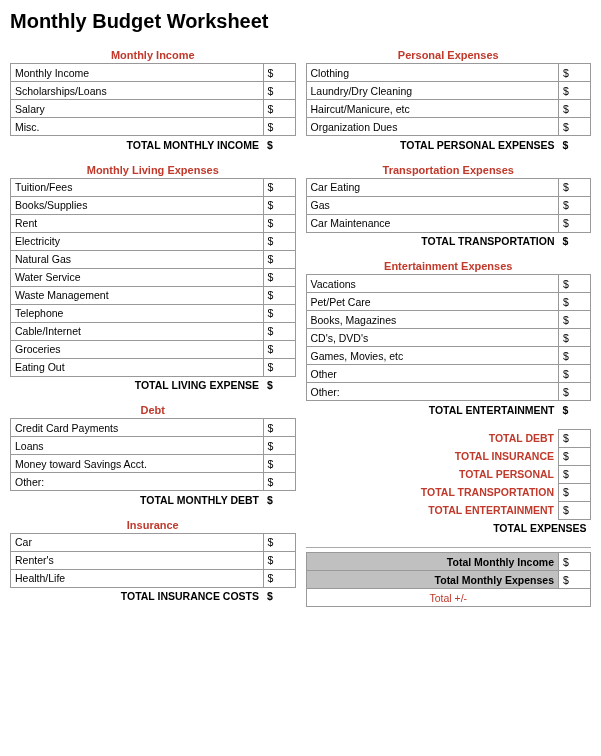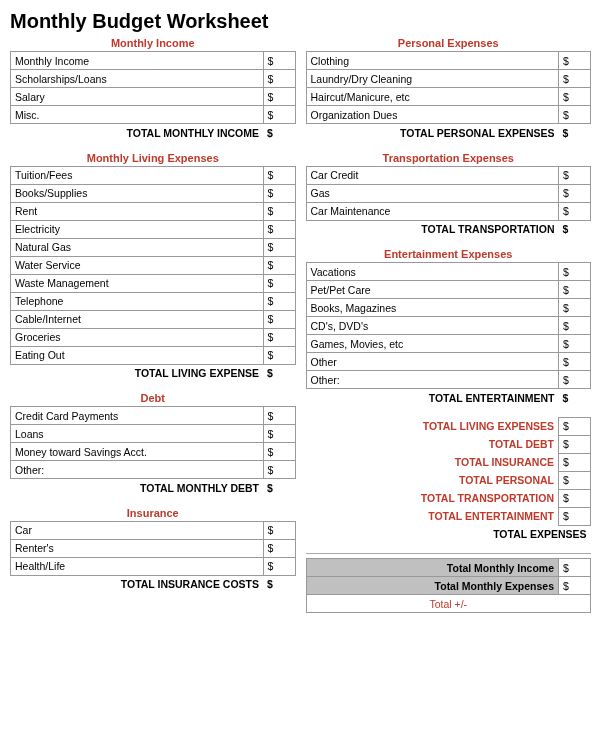--- a/index.html
+++ b/index.html
@@ -7,21 +7,21 @@
       font-family: Arial, sans-serif;
       font-size: 11px;
       background: #fff;
       width: 601px;
       min-height: 756px;
       padding: 10px;
     }
     h1 {
       font-size: 20px;
       font-weight: bold;
-      margin-bottom: 4px;
+      margin-bottom: 16px;
       color: #000;
     }
     .main-grid {
       display: grid;
       grid-template-columns: 1fr 1fr;
       gap: 0 10px;
     }
     .section {
       margin-bottom: 10px;
     }
@@ -306,21 +306,21 @@
         </tr>
       </tbody>
         </table>
     </div>
 
     <div class="section">
       <div class="section-title">Transportation Expenses</div>
       <table>
         <tbody id="transportation-rows">
             <tr>
-              <td>Car Credit</td>
+              <td>Car Eating</td>
               <td class="dollar">$</td>
             </tr>
             <tr>
               <td>Gas</td>
               <td class="dollar">$</td>
             </tr>
             <tr>
               <td>Car Maintenance</td>
               <td class="dollar">$</td>
             </tr>
@@ -372,24 +372,20 @@
           <td class="total-label">TOTAL ENTERTAINMENT</td>
           <td class="total-dollar">$</td>
         </tr>
       </tbody>
         </table>
     </div>
 
     <div class="section">
       <table class="summary-table">
         <tbody id="summary-rows">
-            <tr>
-              <td class="summary-label">TOTAL LIVING EXPENSES</td>
-              <td class="summary-dollar">$</td>
-            </tr>
             <tr>
               <td class="summary-label">TOTAL DEBT</td>
               <td class="summary-dollar">$</td>
             </tr>
             <tr>
               <td class="summary-label">TOTAL INSURANCE</td>
               <td class="summary-dollar">$</td>
             </tr>
             <tr>
               <td class="summary-label">TOTAL PERSONAL</td>

